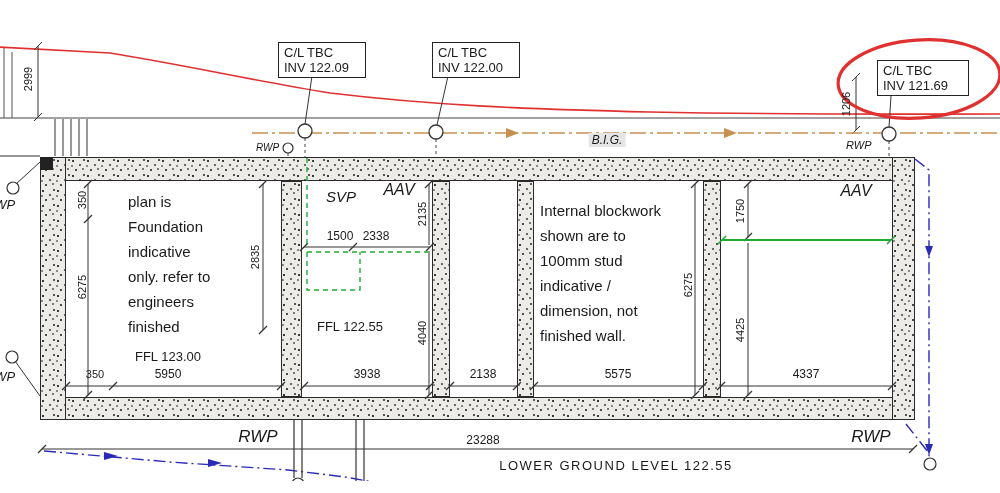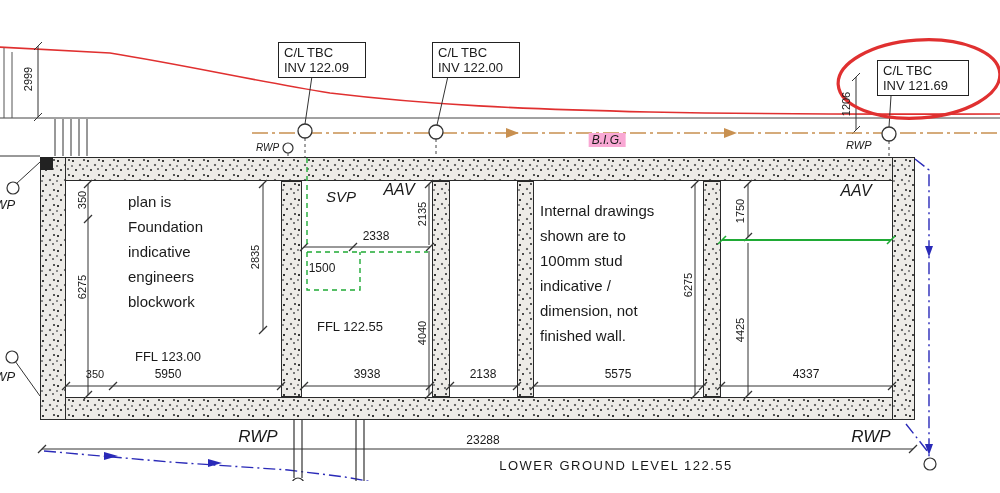--- a/index.html
+++ b/index.html
@@ -24,21 +24,21 @@
   .ct{transform:translate(-50%,-50%);}
   .vt{transform:translate(-50%,-50%) rotate(-90deg);}
   .it{font-style:italic;}
   .f10{font-size:10px;} .f11{font-size:11px;} .f12{font-size:12px;}
   .f13{font-size:13px;} .f15{font-size:15px;} .f16{font-size:16px;} .f17{font-size:17px;}
   .callout{
     position:absolute;z-index:10;background:#fff;border:1.2px solid #222;
     padding:2px 5px;font-size:13px;line-height:15px;
   }
   .note{position:absolute;z-index:10;font-size:15px;line-height:25px;}
-  .wbg{background:#f9a8d4;padding:0 3px;}
+  .wbg{background:#e5e5e5;padding:0 3px;}
 </style>
 </head>
 <body>
 
 <div id="stage">
 
   <div class="wall" style="left:40px;top:157px;width:875px;height:24px;"></div>
   <div class="wall" style="left:40px;top:397px;width:875px;height:23px;"></div>
   <div class="wall" style="left:40px;top:157px;width:26px;height:263px;"></div>
   <div class="wall" style="left:892px;top:157px;width:23px;height:263px;"></div>
@@ -215,35 +215,36 @@
   <div class="lbl it f13" style="left:-15px;top:197px;">RWP</div>
   <div class="lbl it f13" style="left:-15px;top:369px;">RWP</div>
   <div class="lbl ct it f15" style="left:317px;top:196px;padding-left:48px;">SVP</div>
   <div class="lbl ct it f16" style="left:399px;top:190px;">AAV</div>
   <div class="lbl ct it f16" style="left:856px;top:191px;">AAV</div>
 
   <div class="note" style="left:128px;top:189px;">
     <div>plan is</div>
     <div>Foundation</div>
     <div>indicative</div>
+    <div>only. refer to</div>
     <div>engineers</div>
-    <div>blockwork</div>
+    <div>finished</div>
   </div>
   <div class="lbl ct f13" style="left:168px;top:356px;">FFL 123.00</div>
 
   <div class="note" style="left:540px;top:198px;">
-    <div>Internal drawings</div>
+    <div>Internal blockwork</div>
     <div>shown are to</div>
     <div>100mm stud</div>
     <div>indicative /</div>
     <div>dimension, not</div>
     <div>finished wall.</div>
   </div>
 
-  <div class="lbl ct f12" style="left:322px;top:236px;margin-top:32px;">1500</div>
+  <div class="lbl ct f12" style="left:340px;top:236px;">1500</div>
   <div class="lbl ct f12" style="left:376px;top:236px;">2338</div>
   <div class="lbl ct f13" style="left:350px;top:326px;">FFL 122.55</div>
   <div class="lbl ct f11" style="left:95px;top:374px;">350</div>
   <div class="lbl ct f12" style="left:168px;top:374px;">5950</div>
   <div class="lbl ct f12" style="left:367px;top:374px;">3938</div>
   <div class="lbl ct f12" style="left:483px;top:374px;">2138</div>
   <div class="lbl ct f12" style="left:618px;top:374px;">5575</div>
   <div class="lbl ct f12" style="left:806px;top:374px;text-align:right;">4337</div>
 
   <div class="lbl ct f12" style="left:483px;top:440px;">23288</div>

